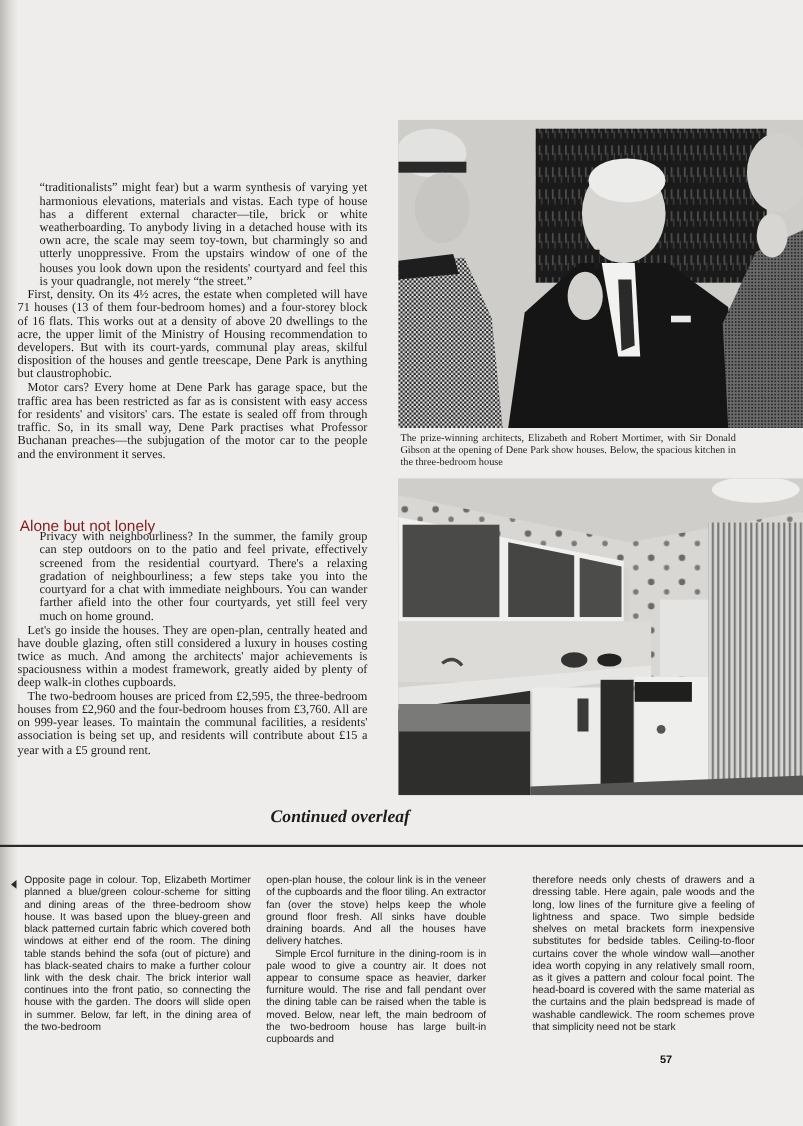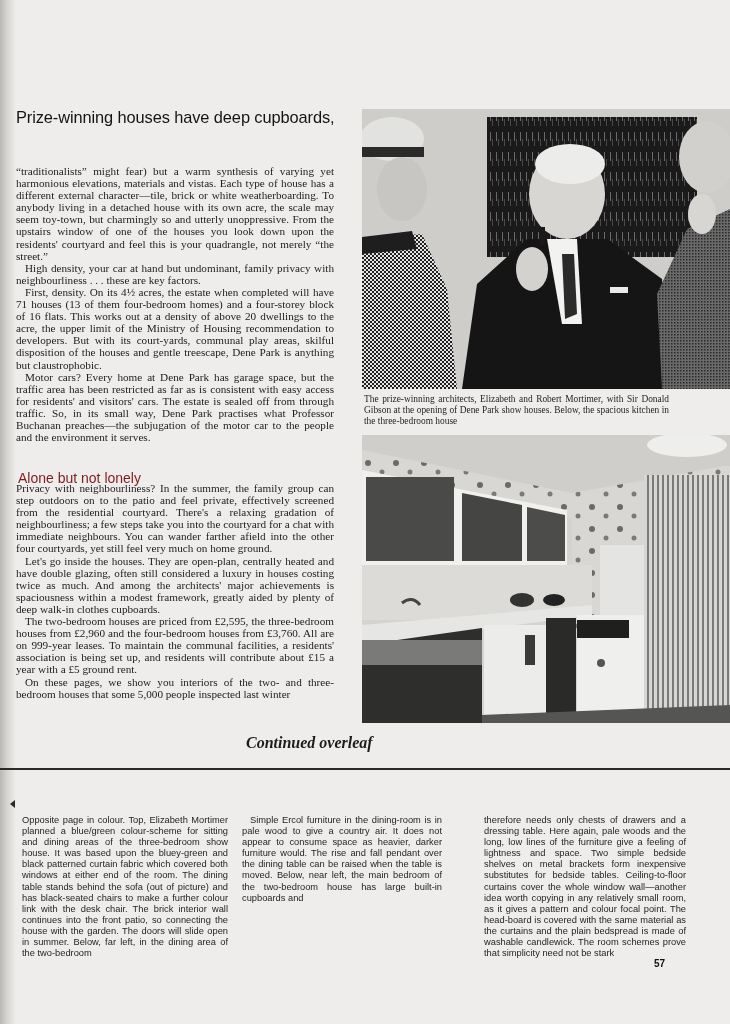--- a/index.html
+++ b/index.html
@@ -17,21 +17,21 @@
     position: absolute; left: 16px; top: 106px; width: 330px;
     font-family: "Liberation Sans", sans-serif;
     font-size: 16.4px; line-height: 23px; color: #141414; margin: 0; font-weight: normal;
     letter-spacing: -0.1px;
   }
   .body-col {
     position: absolute; left: 16px; width: 318px;
     font-size: 11.2px; line-height: 12.1px; text-align: justify; color: #1c1c1c;
   }
   .body-col p { margin: 0; text-indent: 9px; }
-  .body-col p.first { text-indent: 0; }
+  .body-col p.first { text-indent: 0; margin-left: 20px; }
   .col-a { top: 165px; }
   .subhead {
     position: absolute; left: 18px; top: 470px; margin: 0;
     font-family: "Liberation Sans", sans-serif; font-size: 14px; font-weight: normal; color: #7f1d1d;
   }
   .col-b { top: 482px; }
   .continued {
     position: absolute; left: 246px; top: 734px;
     font-style: italic; font-weight: bold; font-size: 16px; color: #1c1c1c;
   }
@@ -45,60 +45,57 @@
   .photo-2 { left: 362px; top: 435px; width: 368px; height: 288px; background: #cfcecb; }
   .caption {
     position: absolute; left: 364px; top: 394px; width: 305px;
     font-family: Liberation Serif, serif; font-size: 9.4px; line-height: 11px; color: #1e1e1e;
     text-align: justify;
   }
   .lower-col {
     position: absolute; top: 795px;
     font-family: "Liberation Sans", sans-serif; font-size: 9.3px; line-height: 11.1px; color: #1e1e1e;
     text-align: justify;
-    margin-top: 20px;
   }
   .lower-col p { margin: 0; text-indent: 8px; }
   .lower-col p.first { text-indent: 0; }
   .lc-1 { left: 22px; width: 206px; }
   .lc-2 { left: 242px; width: 200px; }
   .lc-3 { left: 484px; width: 202px; }
   .pointer {
     position: absolute; left: 10px; top: 800px; width: 0; height: 0;
     border-top: 4px solid transparent; border-bottom: 4px solid transparent; border-right: 5px solid #2a2a2a;
   }
   .page-number {
-    position: absolute; left: 654px; top: 958px;
+    position: absolute; left: 600px; top: 958px;
     font-family: "Liberation Sans", sans-serif; font-weight: bold; font-size: 10px; color: #111;
   }
   svg { display: block; }
 </style>
 </head>
 <body>
 
 <div class="gutter"></div>
 
 <h1 class="headline">
-  <span>Prize-winning houses have deep cupboards,</span><br>
+  <br>
 </h1>
 
 <div class="body-col col-a">
   <p class="first">“traditionalists” might fear) but a warm synthesis of varying yet harmonious elevations, materials and vistas. Each type of house has a different external character—tile, brick or white weatherboarding. To anybody living in a detached house with its own acre, the scale may seem toy-town, but charmingly so and utterly unoppressive. From the upstairs window of one of the houses you look down upon the residents' courtyard and feel this is your quadrangle, not merely “the street.”</p>
-  <p>High density, your car at hand but undominant, family privacy with neighbourliness . . . these are key factors.</p>
   <p>First, density. On its 4½ acres, the estate when completed will have 71 houses (13 of them four-bedroom homes) and a four-storey block of 16 flats. This works out at a density of above 20 dwellings to the acre, the upper limit of the Ministry of Housing recommendation to developers. But with its court-yards, communal play areas, skilful disposition of the houses and gentle treescape, Dene Park is anything but claustrophobic.</p>
   <p>Motor cars? Every home at Dene Park has garage space, but the traffic area has been restricted as far as is consistent with easy access for residents' and visitors' cars. The estate is sealed off from through traffic. So, in its small way, Dene Park practises what Professor Buchanan preaches—the subjugation of the motor car to the people and the environment it serves.</p>
 </div>
 
 <h2 class="subhead">Alone but not lonely</h2>
 
 <div class="body-col col-b">
   <p class="first">Privacy with neighbourliness? In the summer, the family group can step outdoors on to the patio and feel private, effectively screened from the residential courtyard. There's a relaxing gradation of neighbourliness; a few steps take you into the courtyard for a chat with immediate neighbours. You can wander farther afield into the other four courtyards, yet still feel very much on home ground.</p>
   <p>Let's go inside the houses. They are open-plan, centrally heated and have double glazing, often still considered a luxury in houses costing twice as much. And among the architects' major achievements is spaciousness within a modest framework, greatly aided by plenty of deep walk-in clothes cupboards.</p>
   <p>The two-bedroom houses are priced from £2,595, the three-bedroom houses from £2,960 and the four-bedroom houses from £3,760. All are on 999-year leases. To maintain the communal facilities, a residents' association is being set up, and residents will contribute about £15 a year with a £5 ground rent.</p>
-  <p>On these pages, we show you interiors of the two- and three-bedroom houses that some 5,000 people inspected last winter</p>
 </div>
 
 <div class="continued">Continued overleaf</div>
 
 <div class="photo photo-1" title="Elizabeth and Robert Mortimer with Sir Donald Gibson">
   <svg width="368" height="280" viewBox="0 0 368 280">
     <defs>
       <pattern id="hound" width="4" height="4" patternUnits="userSpaceOnUse">
         <rect width="4" height="4" fill="#e4e4e4"></rect>
         <rect width="2" height="2" fill="#222"></rect>
@@ -193,19 +190,20 @@
 </div>
 
 <div class="rule"></div>
 
 <div class="pointer"></div>
 
 <div class="lower-col lc-1">
   <p class="first">Opposite page in colour. Top, Elizabeth Mortimer planned a blue/green colour-scheme for sitting and dining areas of the three-bedroom show house. It was based upon the bluey-green and black patterned curtain fabric which covered both windows at either end of the room. The dining table stands behind the sofa (out of picture) and has black-seated chairs to make a further colour link with the desk chair. The brick interior wall continues into the front patio, so connecting the house with the garden. The doors will slide open in summer. Below, far left, in the dining area of the two-bedroom</p>
 </div>
 <div class="lower-col lc-2">
+  <p class="first">open-plan house, the colour link is in the veneer of the cupboards and the floor tiling. An extractor fan (over the stove) helps keep the whole ground floor fresh. All sinks have double draining boards. And all the houses have delivery hatches.</p>
   <p>Simple Ercol furniture in the dining-room is in pale wood to give a country air. It does not appear to consume space as heavier, darker furniture would. The rise and fall pendant over the dining table can be raised when the table is moved. Below, near left, the main bedroom of the two-bedroom house has large built-in cupboards and</p>
 </div>
 <div class="lower-col lc-3">
   <p class="first">therefore needs only chests of drawers and a dressing table. Here again, pale woods and the long, low lines of the furniture give a feeling of lightness and space. Two simple bedside shelves on metal brackets form inexpensive substitutes for bedside tables. Ceiling-to-floor curtains cover the whole window wall—another idea worth copying in any relatively small room, as it gives a pattern and colour focal point. The head-board is covered with the same material as the curtains and the plain bedspread is made of washable candlewick. The room schemes prove that simplicity need not be stark</p>
 </div>
 
 <div class="page-number">57</div>
 
 </body></html>

